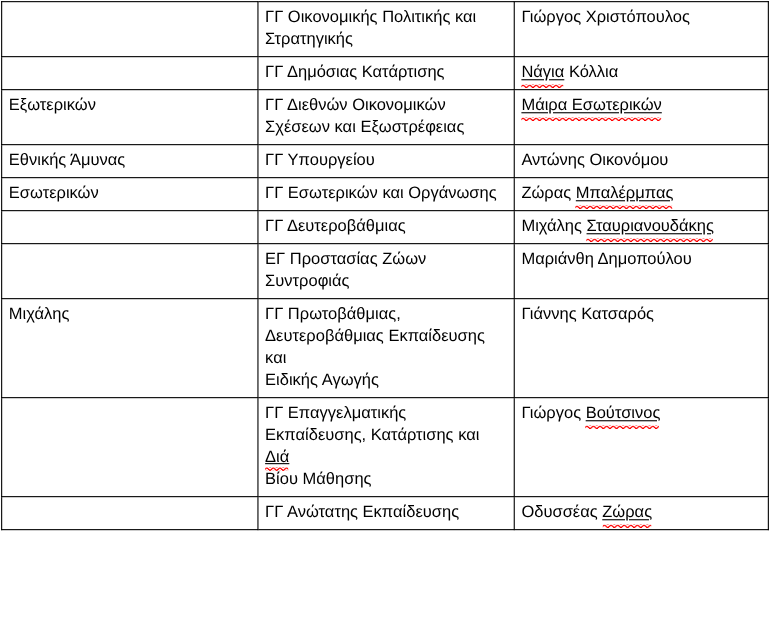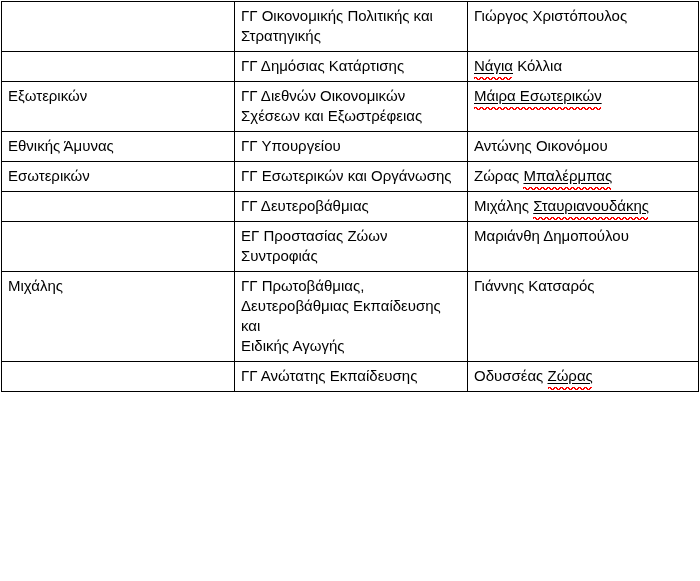--- a/index.html
+++ b/index.html
@@ -113,18 +113,25 @@
         </tr>
         <tr>
           <td><span>Μιχάλης</span></td>
           <td><span>ΓΓ Πρωτοβάθμιας,
 Δευτεροβάθμιας Εκπαίδευσης και
 Ειδικής Αγωγής</span></td>
           <td><span>Γιάννης Κατσαρός</span></td>
         </tr>
         <tr>
           <td></td>
+          <td><span>ΓΓ Επαγγελματικής
+Εκπαίδευσης, Κατάρτισης και </span><span class="msp">Διά</span><span>
+Βίου Μάθησης</span></td>
+          <td><span>Γιώργος </span><span class="lnk msp">Βούτσινος</span></td>
+        </tr>
+        <tr>
+          <td></td>
           <td><span>ΓΓ Ανώτατης Εκπαίδευσης</span></td>
           <td><span>Οδυσσέας </span><span class="lnk msp">Ζώρας</span></td>
         </tr>
       </tbody>
   </table>
 </div>
 
 </body></html>

